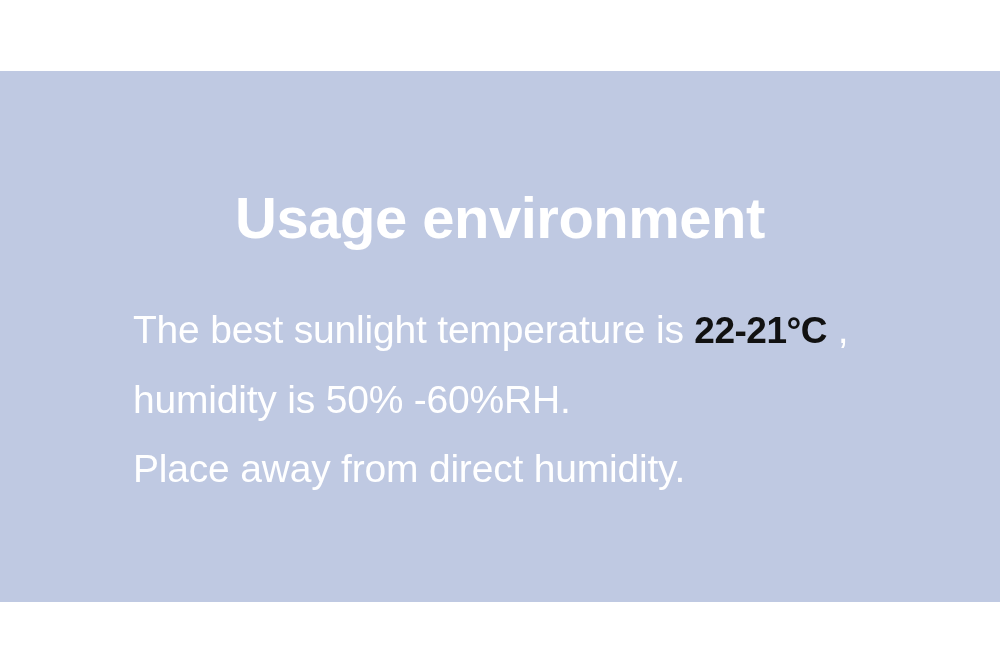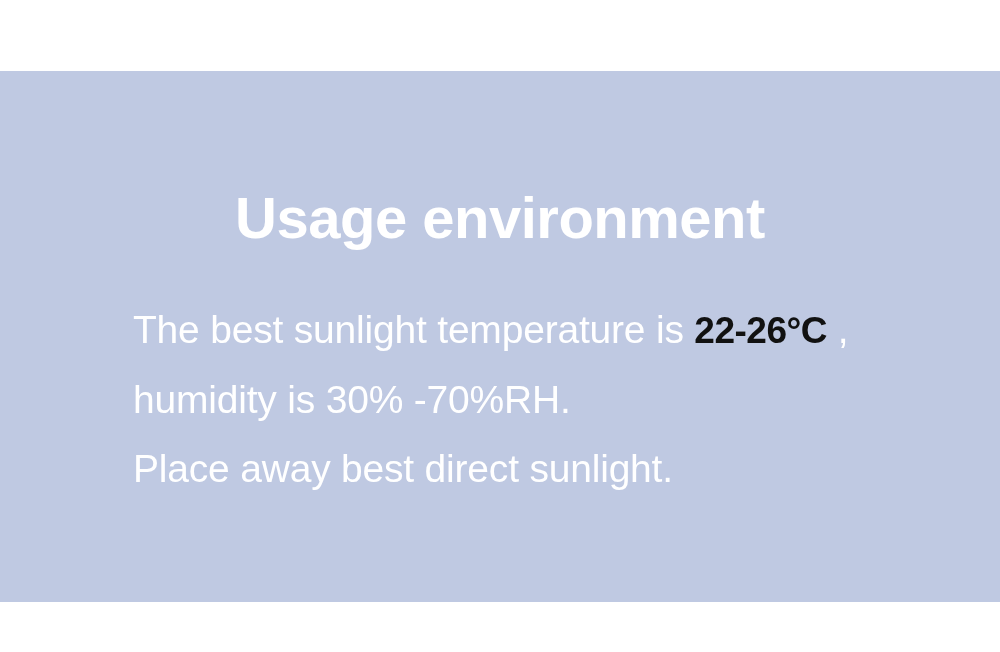--- a/index.html
+++ b/index.html
@@ -101,29 +101,29 @@
 
   <div class="top-spacer"></div>
 
   <div class="panel">
 
     <div class="panel-title">Usage environment</div>
 
     <div class="body-block">
 
       <div class="body-line">
-        <span>The best sunlight temperature is </span><span class="emphasis">22-26°C</span><span class="comma"> ,</span>
+        <span>The best sunlight temperature is </span><span class="emphasis">22-21°C</span><span class="comma"> ,</span>
       </div>
 
       <div class="body-line">
-        <span>humidity is 30% -70%RH.</span>
+        <span>humidity is 50% -60%RH.</span>
       </div>
 
       <div class="body-line">
-        <span>Place away best direct sunlight.</span>
+        <span>Place away from direct humidity.</span>
       </div>
 
     </div>
 
   </div>
 
   <div class="bottom-spacer"></div>
 
 </div>
 

